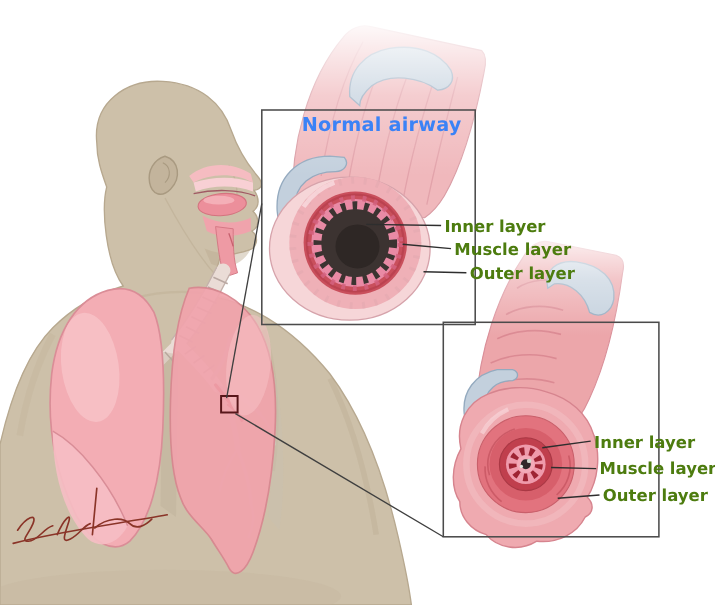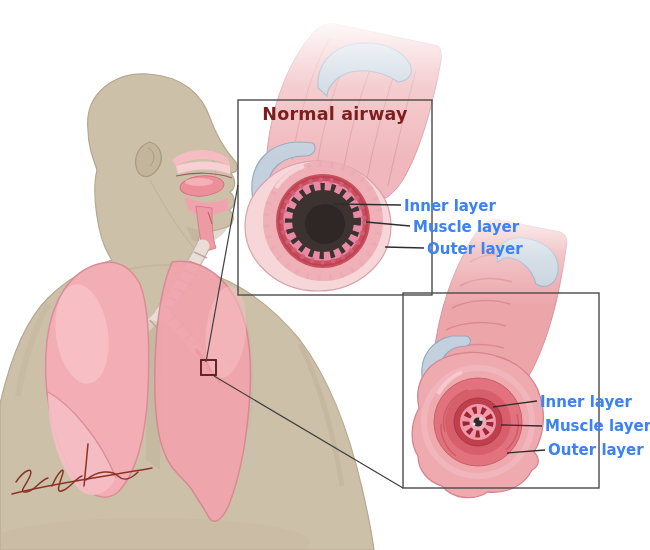--- a/index.html
+++ b/index.html
@@ -1,21 +1,21 @@
 <!DOCTYPE html>
 <html><head>
 <meta charset="utf-8">
 <style>
   html,body{margin:0;padding:0;background:#ffffff;}
   #stage{position:relative;width:650px;height:550px;background:#ffffff;overflow:hidden;
          font-family:"DejaVu Sans","Liberation Sans",sans-serif;}
   #art{position:absolute;left:0;top:0;width:650px;height:550px;}
-  .panel-title{position:absolute;font-size:17.5px;font-weight:600;color:#7f1d1d;
-               text-align:center;letter-spacing:.2px;z-index:5;}
-  .layer-label{position:absolute;font-size:15px;font-weight:600;color:#3b82f6;
+  .panel-title{position:absolute;font-size:17.5px;font-weight:600;color:#3b82f6;
+               text-align:center;letter-spacing:.2px;z-index:5;padding-left:12px;}
+  .layer-label{position:absolute;font-size:15px;font-weight:600;color:#4d7c0f;
                white-space:nowrap;line-height:18px;z-index:5;}
 </style>
 </head>
 <body>
 
 <div id="stage">
 
 <svg id="art" viewBox="0 0 650 550">
   <defs>
     <linearGradient id="fadeN" gradientUnits="userSpaceOnUse" x1="0" y1="160" x2="0" y2="14">

